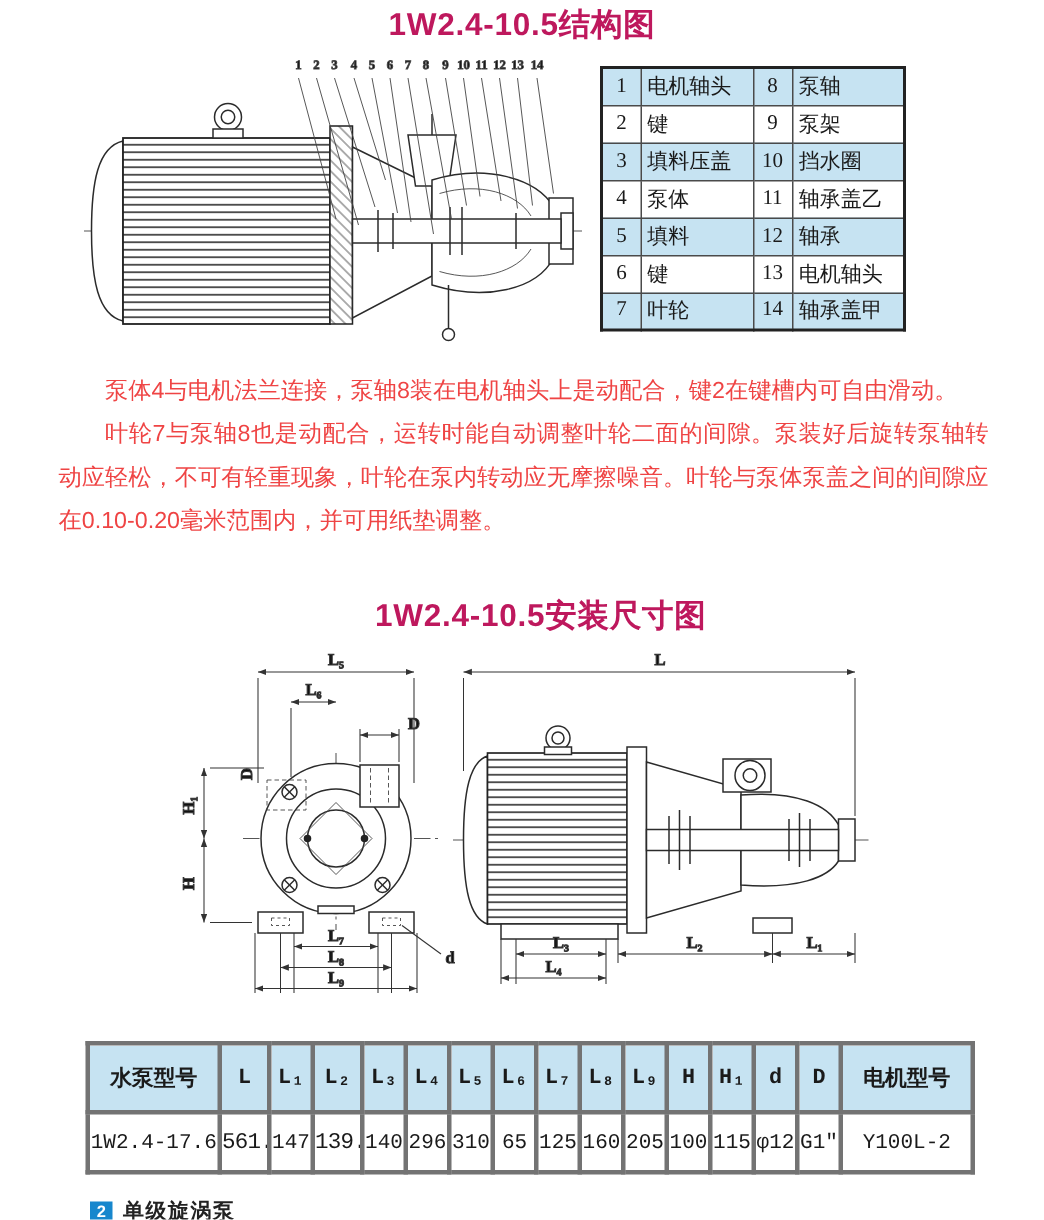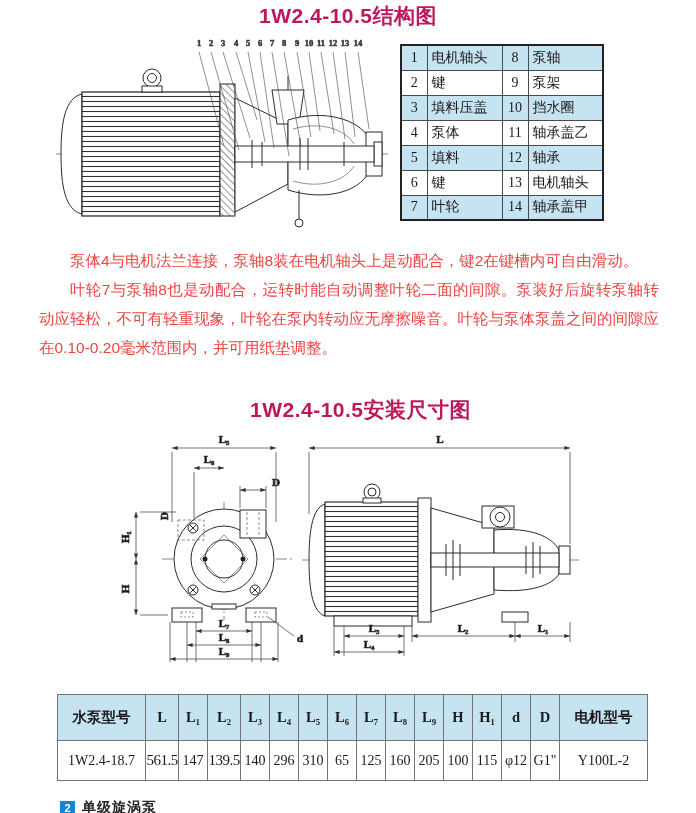--- a/index.html
+++ b/index.html
@@ -67,21 +67,21 @@
 
   
   #dim-table {
     position: absolute; left: 57px; top: 694px;
     border-collapse: collapse; table-layout: fixed;
     width: 583px;
     border: 1px solid #4a4a4a;
     font-family: "Liberation Serif", serif;
     text-align: center;
   }
-  #dim-table th, #dim-table td { border: 1px solid #737373; padding: 0; overflow: hidden; }
+  #dim-table th, #dim-table td { border: 3px solid #737373; padding: 0; overflow: hidden; font-family: Liberation Mono, monospace; }
   #dim-table th {
     background: var(--table-blue, #c6e3f2);
     height: 46px; font-size: 14.5px; font-weight: bold;
   }
   #dim-table td { height: 40px; background: #fff; font-size: 14px; }
   #dim-table .c-model { width: 88px; }
   #dim-table .c-dim { width: 29px; }
   #dim-table .c-dimw { width: 33px; }
   #dim-table .c-motor { width: 88px; }
   #dim-table td.condensed { font-size: 15px; letter-spacing: -0.5px; text-align: center; }
@@ -408,21 +408,21 @@
       <th>L₉</th>
       <th>H</th>
       <th>H₁</th>
       <th>d</th>
       <th>D</th>
       <th>电机型号</th>
     </tr>
   </thead>
   <tbody>
     <tr>
-      <td>1W2.4-18.7</td>
+      <td>1W2.4-17.6</td>
       <td class="condensed">561.5</td>
       <td>147</td>
       <td class="condensed">139.5</td>
       <td>140</td>
       <td>296</td>
       <td>310</td>
       <td>65</td>
       <td>125</td>
       <td>160</td>
       <td>205</td>

